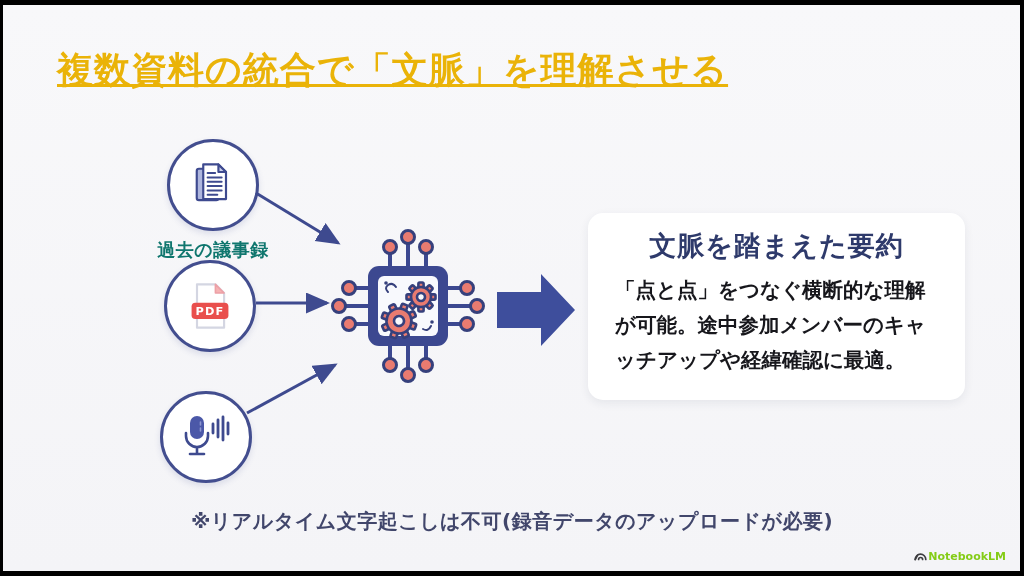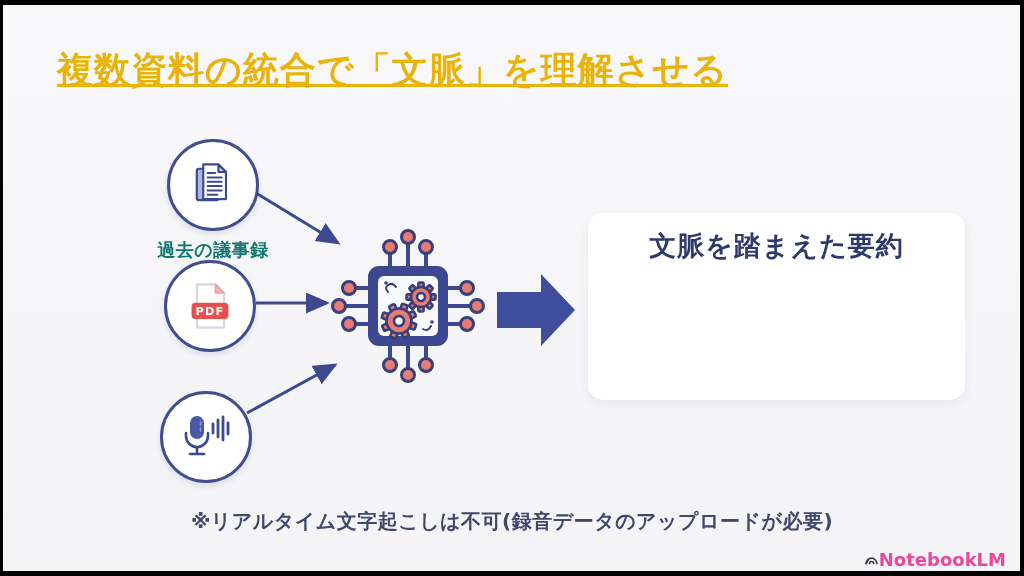--- a/index.html
+++ b/index.html
@@ -40,21 +40,21 @@
     margin:9px 27px 0 27px;
     font-size:20.5px;line-height:35px;font-weight:700;color:#17171c;
     text-align:left;letter-spacing:0;
   }
   .note{
     left:0;top:508px;width:100%;text-align:center;
     font-size:20px;font-weight:800;color:#41466b;letter-spacing:0.5px;
   }
   .brand{
     right:18px;top:549px;display:flex;align-items:center;
-    color:#ec4899;font-size:18px;font-weight:700;
+    color:#84cc16;font-size:11px;font-weight:700;
   }
   svg{display:block;}
 </style>
 </head>
 <body>
 
 <div class="slide abs"></div>
 
 <div class="abs title">複数資料の統合で「文脈」を理解させる</div>
 
@@ -205,20 +205,21 @@
 </span>
 
 <span class="abs" style="left:495px;top:268px;">
   <svg width="85" height="85" viewBox="0 0 85 85">
     <polygon points="2,24 46,24 46,6 80,42 46,78 46,60 2,60" fill="#3e4e9c"></polygon>
   </svg>
 </span>
 
 <div class="abs result-box">
   <div class="result-title">文脈を踏まえた要約</div>
+  <div class="result-body">「点と点」をつなぐ横断的な理解が可能。途中参加メンバーのキャッチアップや経緯確認に最適。</div>
 </div>
 
 <div class="abs note">※リアルタイム文字起こしは不可(録音データのアップロードが必要)</div>
 
 <div class="abs brand">
   <span>
     <svg width="15" height="14" viewBox="0 0 15 14">
       <path d="M2.2,10.5 a5.3,5.3 0 0 1 10.6,0" fill="none" stroke="#3d3d40" stroke-width="1.7" stroke-linecap="round"></path>
       <path d="M5.6,10.5 a2,2 0 0 1 4,0" fill="none" stroke="#3d3d40" stroke-width="1.7" stroke-linecap="round"></path>
       <path d="M2.2,10.5 L4.6,6.2" fill="none" stroke="#3d3d40" stroke-width="1.7" stroke-linecap="round"></path>

